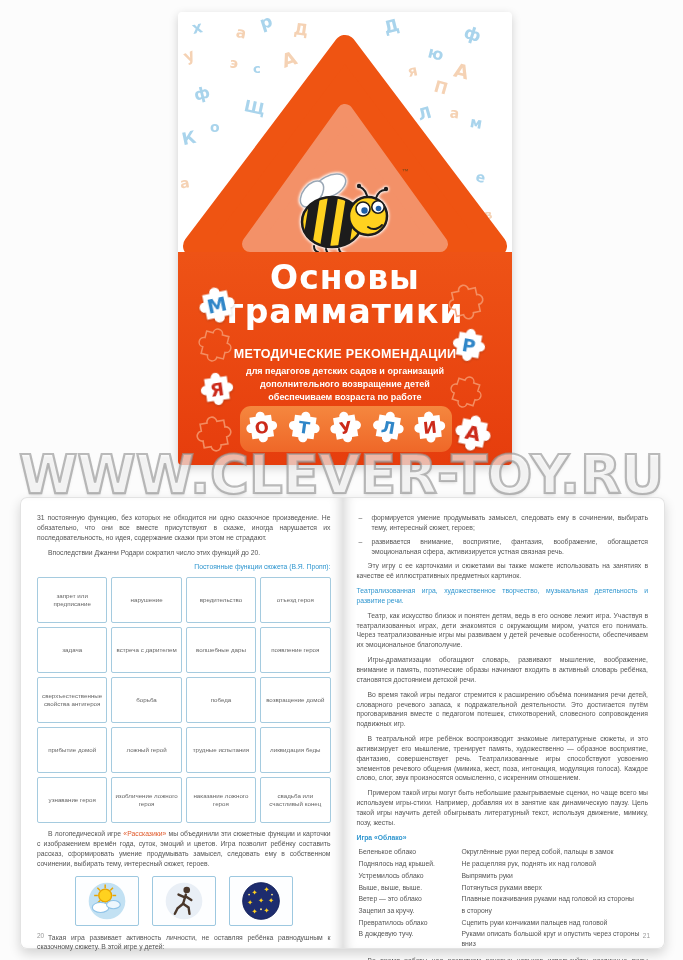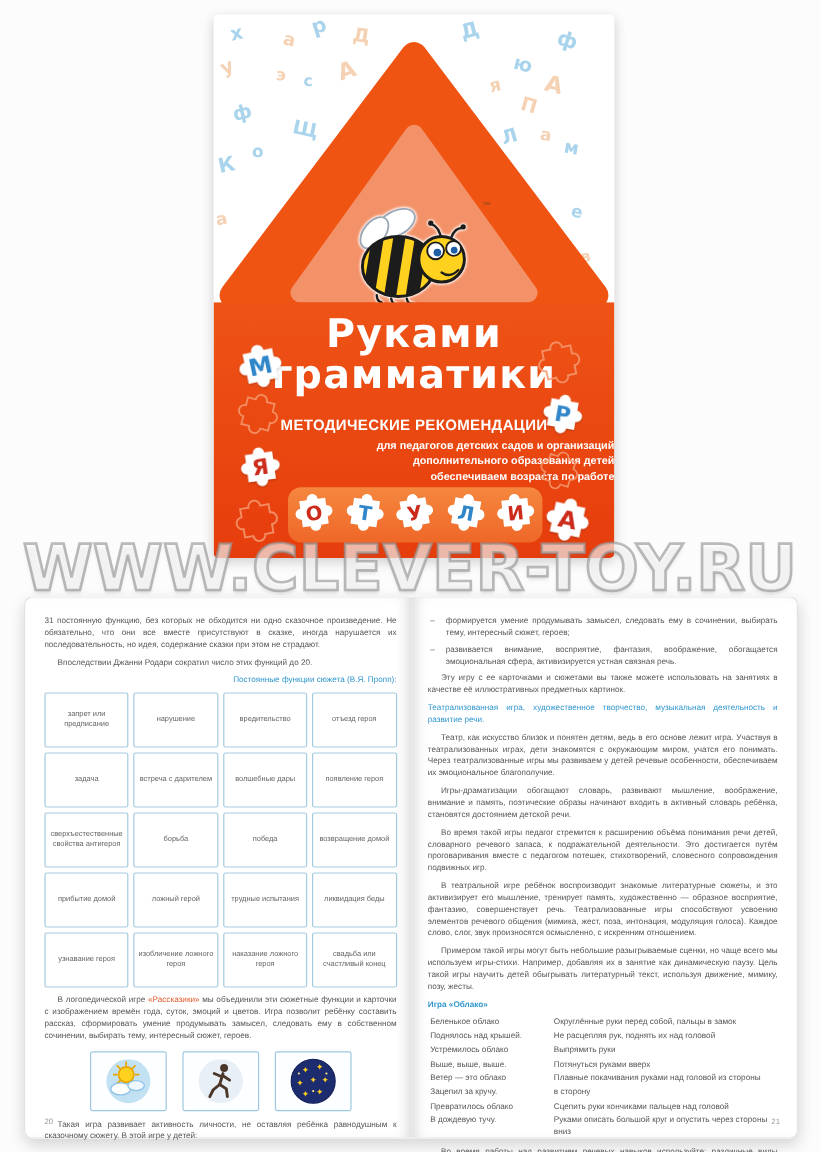--- a/index.html
+++ b/index.html
@@ -15,21 +15,21 @@
   .tri-svg{position:absolute;left:0;top:0;}
   .bee-wrap{position:absolute;left:108px;top:152px;width:118px;height:92px;}
   .tm{position:absolute;left:224px;top:156px;font-size:7px;color:#8a4a1a;font-weight:bold;}
   .orange{position:absolute;left:0;top:240px;width:334px;height:213px;
           background:linear-gradient(#ee5316,#e63d0d);}
   .title{color:#fff;text-align:center;font-weight:bold;letter-spacing:1px;
          font-family:"DejaVu Sans",sans-serif;line-height:1.02;}
   .title1{font-size:33px;margin-top:9px;}
   .title2{font-size:33px;}
   .subtitle{color:#fff;text-align:center;font-weight:bold;font-size:12.5px;margin-top:19px;letter-spacing:.3px;}
-  .desc{color:#fff;text-align:right;font-weight:bold;font-size:9px;line-height:1.4;margin-top:4px;}
+  .desc{color:#fff;text-align:center;font-weight:bold;font-size:9px;line-height:1.4;margin-top:4px;}
   .band{position:absolute;left:62px;top:154px;width:212px;height:46px;border-radius:11px;
         background:linear-gradient(#f5873f,#ef6728);display:flex;align-items:center;justify-content:center;gap:2px;}
   .ptile{position:absolute;filter:drop-shadow(0 1px 1px rgba(0,0,0,.2));}
   .ptile svg text,.band svg text{font-family:"DejaVu Sans",sans-serif;font-weight:bold;}
   .poutline{position:absolute;opacity:.85;}
 
   
   .watermark{position:absolute;left:0;top:448px;width:683px;text-align:center;z-index:50;
              font-family:"DejaVu Sans",sans-serif;font-weight:bold;font-size:53px;line-height:1;
              color:rgba(255,255,255,.62);-webkit-text-stroke:2.2px rgba(150,150,150,.65);
@@ -132,26 +132,26 @@
           <circle cx="92" cy="43" r="6.2" fill="#fff" stroke="#1c1c1c" stroke-width="1.6"></circle>
           <circle cx="92.5" cy="44.5" r="2.8" fill="#1f5fa8"></circle>
           <path d="M82 63 Q89 68 96 61" fill="none" stroke="#1c1c1c" stroke-width="2" stroke-linecap="round"></path>
           <path d="M28 82 q0 5 4 6 M40 85 q1 5 5 5 M53 85 q1 5 5 4" fill="none" stroke="#1c1c1c" stroke-width="2" stroke-linecap="round"></path>
         </g>
       </svg>
     </div>
     <span class="tm">™</span>
 
     <div class="orange">
-      <div class="title title1">Руками</div>
+      <div class="title title1">Основы</div>
       <div class="title title2">грамматики</div>
       <div class="subtitle">МЕТОДИЧЕСКИЕ РЕКОМЕНДАЦИИ</div>
       <div class="desc" id="descHost">
           <div>для педагогов детских садов и организаций</div>
-          <div>дополнительного образования детей</div>
+          <div>дополнительного возвращение детей</div>
           <div>обеспечиваем возраста по работе</div>
         </div>
       <div class="band" id="bandHost">
           <div style="transform:rotate(-8deg)">
        <svg viewBox="0 0 44 44" width="40" height="40">
          <path d="M10,10 L17,10 A5 5 0 1 1 27,10 L34,10 L34,17 A5 5 0 1 1 34,27 L34,34 L27,34 A5 5 0 1 1 17,34 L10,34 L10,27 A5 5 0 1 1 10,17 Z" fill="#ffffff"></path>
          <text x="22" y="29" text-anchor="middle" font-size="18" font-weight="bold" font-family="DejaVu Sans" fill="#cc2a1a">О</text>
        </svg></div>
           <div style="transform:rotate(8deg)">
        <svg viewBox="0 0 44 44" width="40" height="40">

